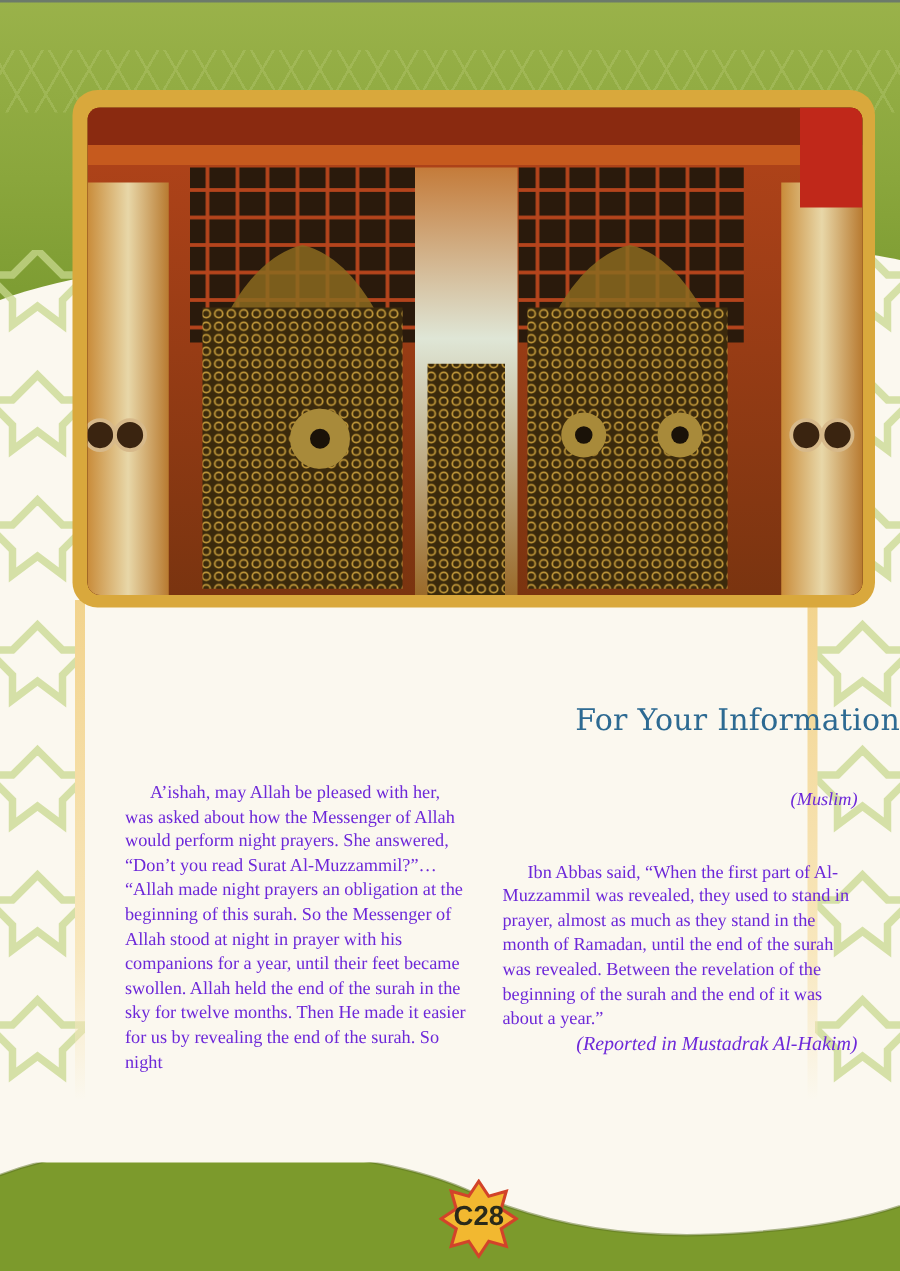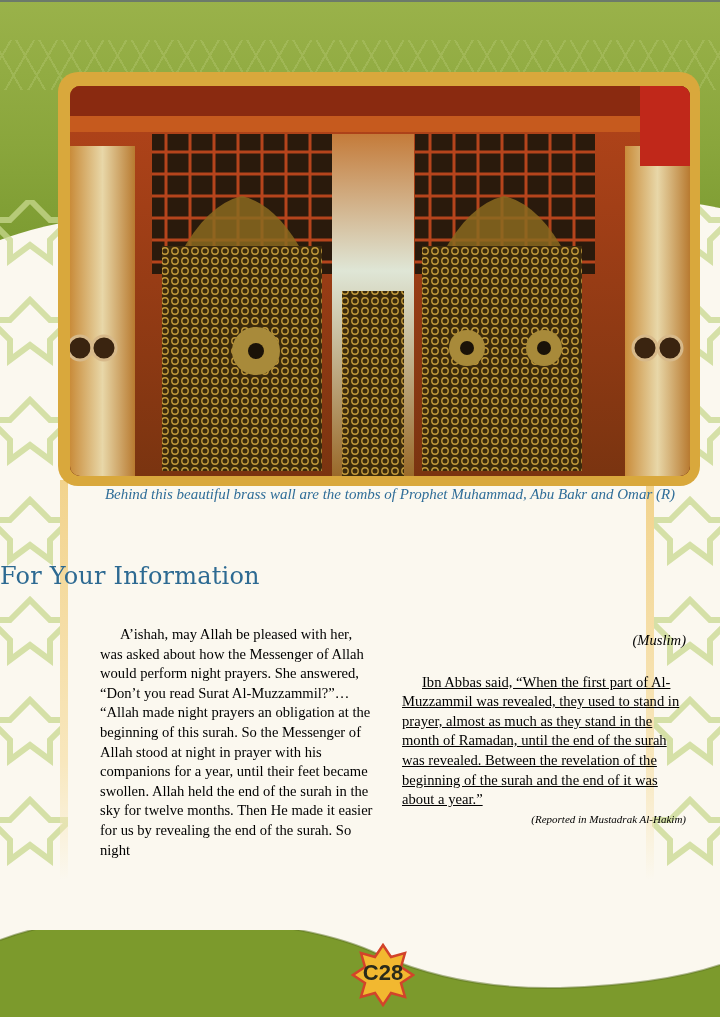--- a/index.html
+++ b/index.html
@@ -16,22 +16,22 @@
   .side-stars { position: absolute; top: 200px; width: 68px; height: 700px; opacity: .75; }
   .side-stars.left { left: 0; }
   .side-stars.right { right: 0; }
   .gold-stripe { position: absolute; top: 480px; width: 8px; height: 400px; background: linear-gradient(180deg,#f2d38c,#f8e7bd 70%, rgba(248,231,189,0)); }
   .gold-stripe.left { left: 60px; }
   .gold-stripe.right { right: 66px; }
   .frame { position: absolute; left: 58px; top: 72px; width: 642px; height: 414px; background: #d9a83c; border-radius: 20px; }
   .photo { position: absolute; left: 70px; top: 86px; width: 620px; height: 390px; border-radius: 10px; overflow: hidden;
     background: #6b2a10; }
   .caption { position: absolute; left: 70px; top: 486px; width: 640px; text-align: center; font-style: italic; font-size: 15px; color: #2f6d98; }
-  .title { position: absolute; left: 0; width: 720px; top: 562px; text-align: left; font-family: "DejaVu Serif", serif; font-size: 24px; color: #2d6a92; letter-spacing: .2px; }
-  .col { position: absolute; top: 625px; font-size: 14.6px; line-height: 19.6px; color: #000000; }
+  .title { position: absolute; left: 0; width: 720px; top: 562px; text-align: right; font-family: "DejaVu Serif", serif; font-size: 24px; color: #2d6a92; letter-spacing: .2px; }
+  .col { position: absolute; top: 625px; font-size: 14.6px; line-height: 19.6px; color: #6d28d9; }
   .col.left { left: 100px; width: 275px; text-align: left; }
   .col.right { left: 402px; width: 308px; }
   .col p { margin: 0; }
   .indent { text-indent: 20px; }
   .cite { text-align: right; font-style: italic; padding-right: 0; }
   .col.right .cite { padding-right: 0; width: 284px; text-align: right; }
   .footer-wave { position: absolute; left: 0; top: 930px; width: 720px; height: 87px; }
   .badge { position: absolute; left: 351px; top: 943px; width: 64px; height: 64px; }
   .badge-label { position: absolute; left: 351px; top: 960px; width: 64px; text-align: center; font-family: "Liberation Sans", sans-serif; font-weight: bold; font-size: 22px; color: #2a2a1a; }
 </style>
@@ -118,32 +118,31 @@
       <circle cx="397" cy="262" r="7" fill="#1a1208"></circle>
       <circle cx="474" cy="262" r="18" fill="#a88a3a"></circle>
       <circle cx="474" cy="262" r="7" fill="#1a1208"></circle>
       <circle cx="10" cy="262" r="12" fill="#3a2410" stroke="#d7b98a" stroke-width="3"></circle>
       <circle cx="34" cy="262" r="12" fill="#3a2410" stroke="#d7b98a" stroke-width="3"></circle>
       <circle cx="575" cy="262" r="12" fill="#3a2410" stroke="#d7b98a" stroke-width="3"></circle>
       <circle cx="600" cy="262" r="12" fill="#3a2410" stroke="#d7b98a" stroke-width="3"></circle>
     </svg>
   </div>
 
-  <div class="caption">Behind this beautiful brass wall are the tombs of Prophet Muhammad, Abu Bakr and Omar (R)</div>
 
   <div class="title">For Your Information</div>
 
   <div class="col left">
     <p class="indent">A’ishah, may Allah be pleased with her, was asked about how the Messenger of Allah would perform night prayers. She answered, “Don’t you read Surat Al-Muzzammil?”… “Allah made night prayers an obligation at the beginning of this surah. So the Messenger of Allah stood at night in prayer with his companions for a year, until their feet became swollen. Allah held the end of the surah in the sky for twelve months. Then He made it easier for us by revealing the end of the surah. So night</p>
   </div>
 
   <div class="col right">
     <p class="cite" style="margin-top:6px;">(Muslim)</p>
-    <p class="indent" style="margin-top:22px; width:284px;text-decoration:underline;">Ibn Abbas said, “When the first part of Al-Muzzammil was revealed, they used to stand in prayer, almost as much as they stand in the month of Ramadan, until the end of the surah was revealed. Between the revelation of the beginning of the surah and the end of it was about a year.”</p>
-    <p class="cite" style="font-size:11px;">(Reported in Mustadrak Al-Hakim)</p>
+    <p class="indent" style="margin-top:38px; width:284px;">Ibn Abbas said, “When the first part of Al-Muzzammil was revealed, they used to stand in prayer, almost as much as they stand in the month of Ramadan, until the end of the surah was revealed. Between the revelation of the beginning of the surah and the end of it was about a year.”</p>
+    <p class="cite" style="font-size:16px;">(Reported in Mustadrak Al-Hakim)</p>
   </div>
 
   <svg class="footer-wave" viewBox="0 0 720 87" preserveAspectRatio="none">
     <path d="M0,0 L0,10 Q80,-20 200,-12 Q320,-4 380,25 Q460,60 560,58 Q660,55 720,35 L720,87 L0,87 Z" fill="#7c9a2c"></path>
     <path d="M0,10 Q80,-20 200,-12 Q320,-4 380,25 Q460,60 560,58 Q660,55 720,35" fill="none" stroke="#5a7020" stroke-width="2" opacity=".5"></path>
   </svg>
 
   <svg class="badge" viewBox="0 0 64 64">
     <polygon points="32,2 40,14 54,10 50,24 62,32 50,40 54,54 40,50 32,62 24,50 10,54 14,40 2,32 14,24 10,10 24,14" fill="#f2b830" stroke="#d2432a" stroke-width="2.5"></polygon>
   </svg>

